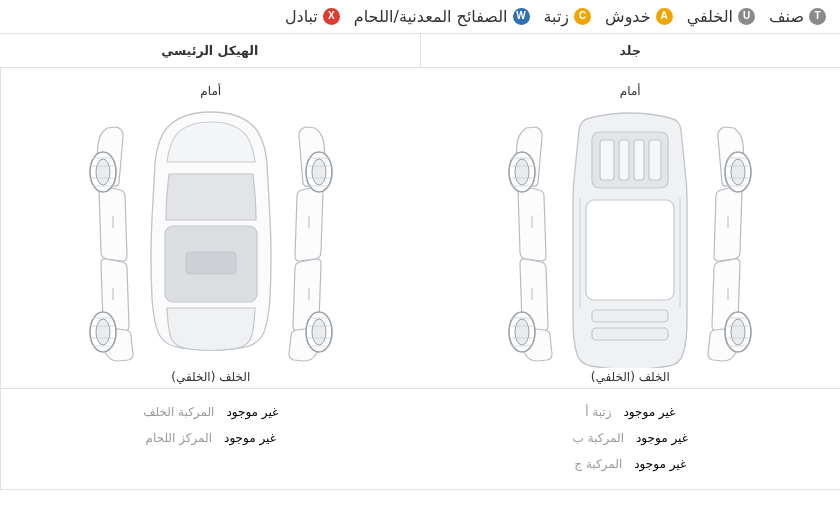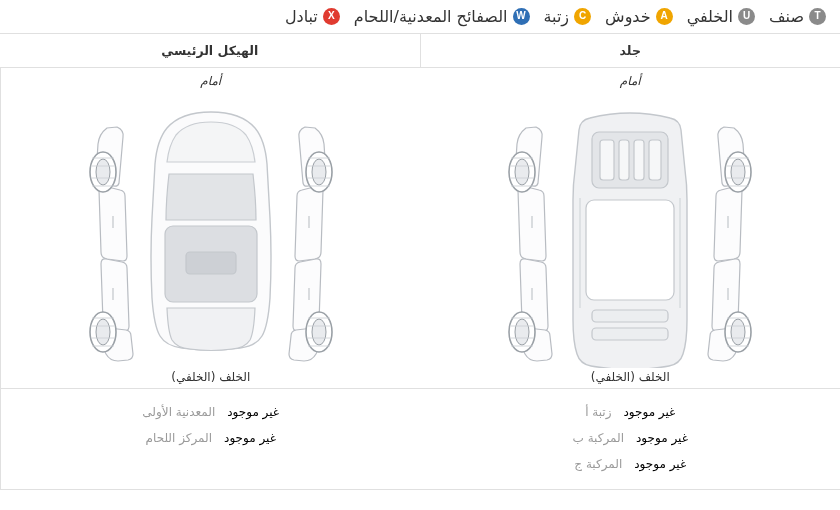--- a/index.html
+++ b/index.html
@@ -96,21 +96,21 @@
     justify-content: center;
   }
   .dir-label {
     position: absolute;
     left: 0;
     right: 0;
     text-align: center;
     font-size: 12px;
     color: #333;
   }
-  .dir-front { top: 6px; font-style: italic; }
+  .dir-front { top: 16px; }
   .dir-rear  { bottom: 4px; }
 
   
   .notes {
     border-top: 1px solid #e0e0e0;
     padding: 10px 0 12px 0;
   }
   .note-row {
     display: flex;
     flex-direction: row;
@@ -296,21 +296,21 @@
             <path d="M106 220 l88 0 q-1 24 -5 32 q-5 8 -18 9 q-21 3 -42 0 q-13 -1 -18 -9 q-4 -8 -5 -32 z" fill="#f0f1f3" stroke="#c3c7cc"></path>
           </g>
         </svg>
 
         <div class="dir-label dir-rear">الخلف (الخلفي)</div>
       </div>
 
       <div class="notes">
         <div class="note-row">
           <span class="note-value">غير موجود</span>
-          <span class="note-name">المعدنية الأولى</span>
+          <span class="note-name">المركبة الخلف</span>
         </div>
         <div class="note-row">
           <span class="note-value">غير موجود</span>
           <span class="note-name">المركز اللحام</span>
         </div>
       </div>
     </div>
 
   </div>
 </div>

